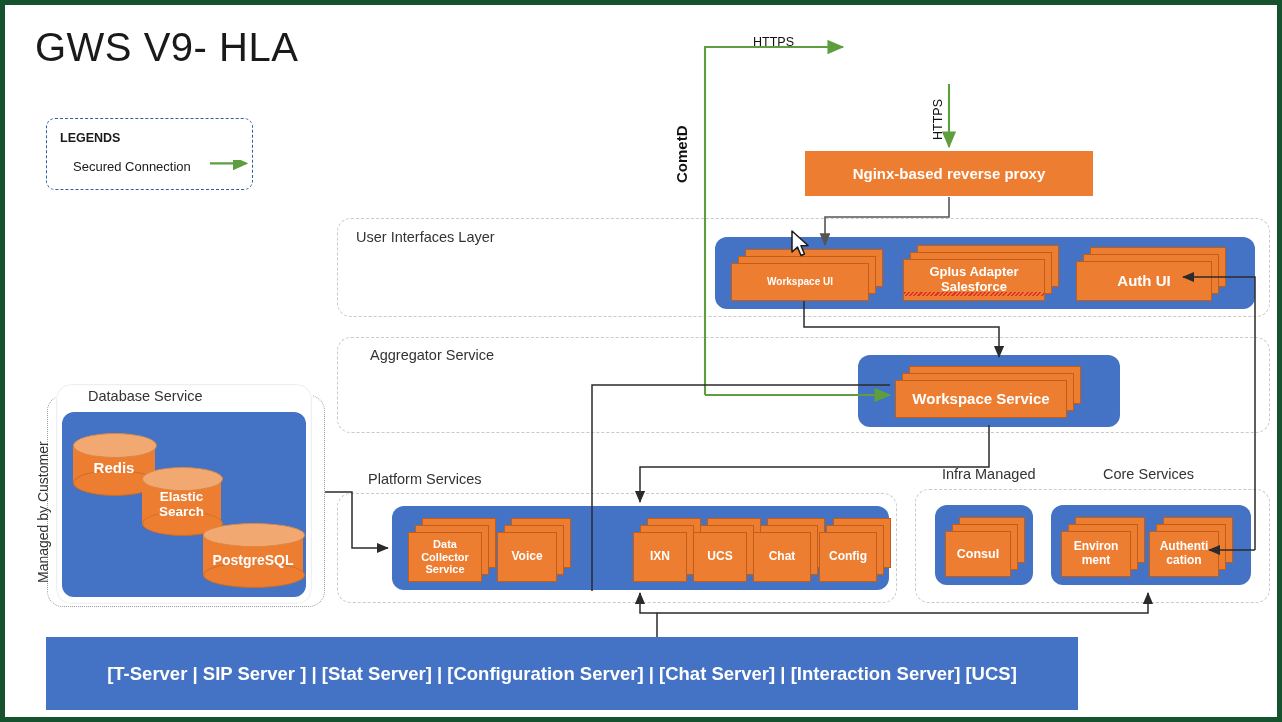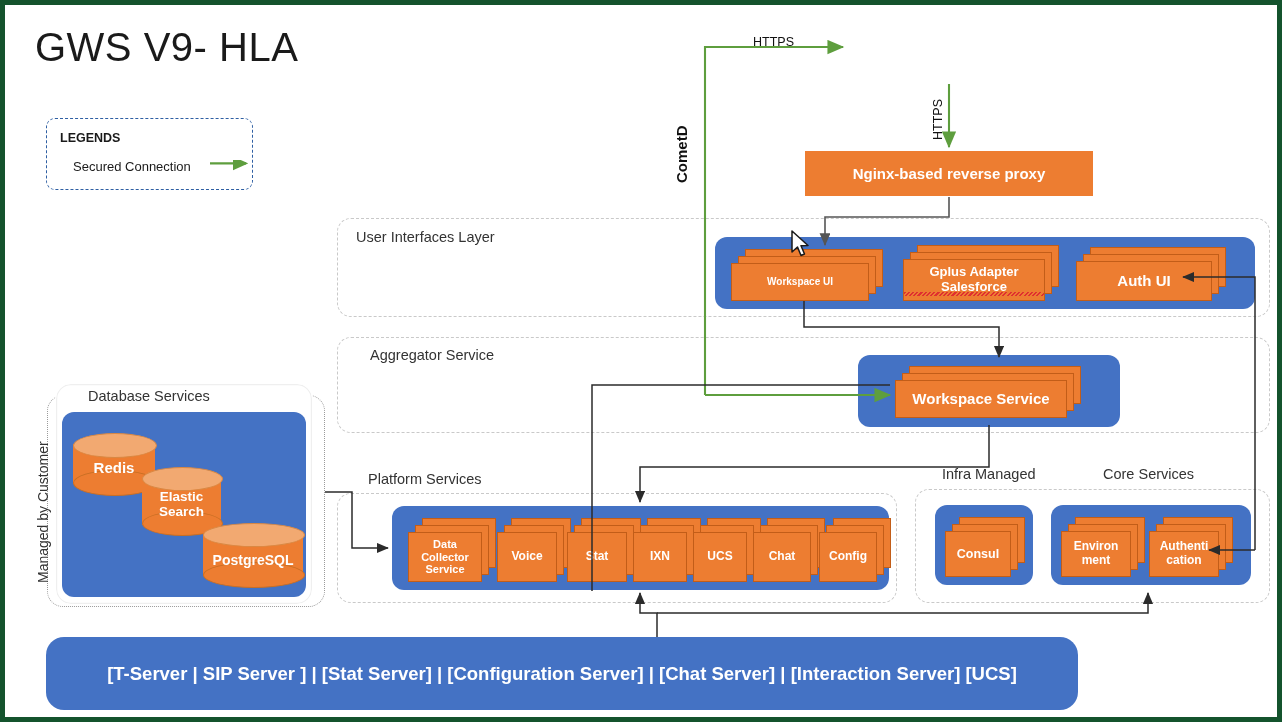--- a/index.html
+++ b/index.html
@@ -51,21 +51,21 @@
 
   
   svg.overlay{position:absolute;left:0;top:0;width:1282px;height:722px;
               pointer-events:none;overflow:visible;}
 
   .conn-label{font-size:12.5px;color:#111;white-space:nowrap;}
   .vert-label{transform-origin:0 0;}
 
   
   #bottom-bar{left:41px;top:632px;width:1032px;height:73px;background:#4472C4;
-              border-radius:18px;display:flex;align-items:center;justify-content:center;}
+              border-radius:0;display:flex;align-items:center;justify-content:center;}
   #bottom-bar span{color:#fff;font-weight:bold;font-size:18.5px;white-space:nowrap;}
 
   
   #cursor{left:785px;top:225px;width:22px;height:30px;}
 
   
   .squiggle{position:absolute;height:4px;width:100%;left:0;bottom:-1px;
             background:repeating-linear-gradient(135deg,#e03030 0 1.5px,transparent 1.5px 3px);}
 </style>
 </head>
@@ -85,21 +85,21 @@
       </marker>
     </defs>
     <line x1="0" y1="3.4" x2="36" y2="3.4" stroke="#5E9E3E" stroke-width="2.2" marker-end="url(#lg-arrow)"></line>
   </svg>
 
   <div class="abs dotted-group" style="left:42px;top:390px;width:278px;height:212px;"></div>
   <div class="abs vert-label" style="left:30px;top:578px;font-size:14px;color:#333;transform:rotate(-90deg);">Managed by Customer</div>
 
   <div class="abs white-group" style="left:50px;top:378px;width:258px;height:222px;border:1.4px solid #ffffff;
               box-shadow:0 0 0 1.2px #efefef inset;border-radius:16px;background:#fff;"></div>
-  <div class="abs group-label" style="left:78px;top:383px;">Database Services</div>
+  <div class="abs group-label" style="left:78px;top:383px;">Database Service</div>
 
   <div class="abs blue-box" style="left:57px;top:407px;width:244px;height:185px;"></div>
 
   <div class="cyl" style="left:68px;top:428px;width:82px;height:62px;">
     <div class="body" style="top:11px;width:82px;height:40px;"></div>
     <div class="bot" style="top:37px;width:82px;height:24px;"></div>
     <div class="top" style="width:82px;height:23px;"></div>
     <div class="lbl" style="top:27px;font-size:15px;">Redis</div>
   </div>
 
@@ -181,27 +181,20 @@
   </div>
 
   <div class="stack" style="left:492px;top:513px;width:74px;height:62px;">
     <div class="c c1" style="width:58px;height:48px;"></div>
     <div class="c c2" style="width:58px;height:48px;"></div>
     <div class="c c3" style="width:58px;height:48px;font-size:12px;">
       <span>Voice</span>
     </div>
   </div>
 
-  <div class="stack" style="left:562px;top:513px;width:74px;height:62px;">
-    <div class="c c1" style="width:58px;height:48px;"></div>
-    <div class="c c2" style="width:58px;height:48px;"></div>
-    <div class="c c3" style="width:58px;height:48px;font-size:12px;">
-      <span>Stat</span>
-    </div>
-  </div>
 
   <div class="stack" style="left:628px;top:513px;width:68px;height:62px;">
     <div class="c c1" style="width:52px;height:48px;"></div>
     <div class="c c2" style="width:52px;height:48px;"></div>
     <div class="c c3" style="width:52px;height:48px;font-size:12px;">
       <span>IXN</span>
     </div>
   </div>
 
   <div class="stack" style="left:688px;top:513px;width:68px;height:62px;">

